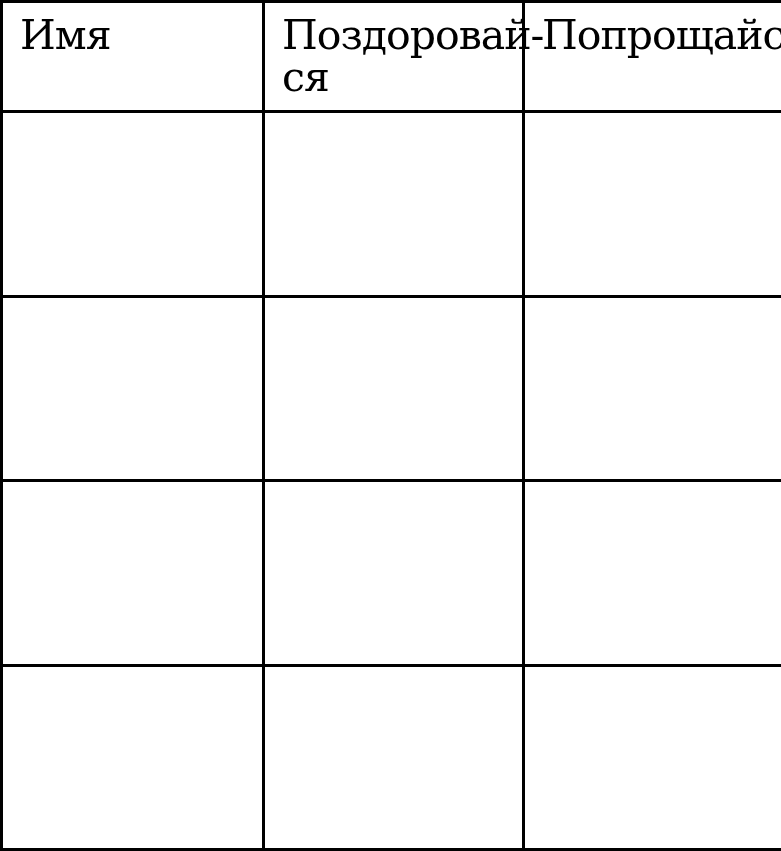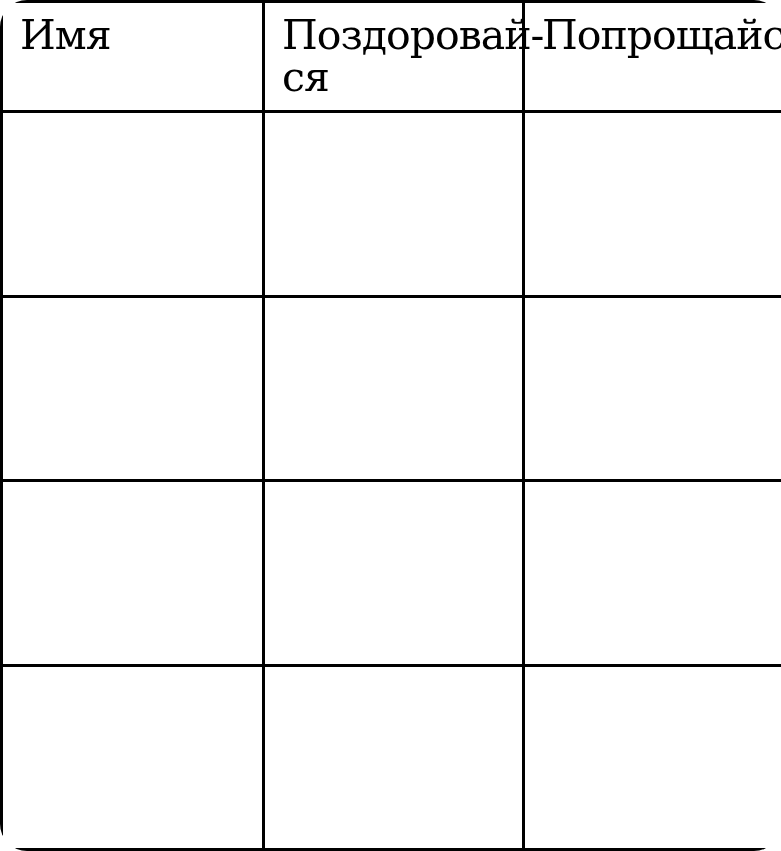--- a/index.html
+++ b/index.html
@@ -6,21 +6,20 @@
     margin: 0;
     padding: 0;
     background: #ffffff;
   }
   .page {
     width: 781px;
     height: 851px;
     background: #ffffff;
     box-sizing: border-box;
     overflow: hidden;
-    border-radius: 27px;
   }
   table.worksheet {
     width: 781px;
     height: 851px;
     border-collapse: collapse;
     table-layout: fixed;
     box-sizing: border-box;
   }
   table.worksheet th,
   table.worksheet td {

